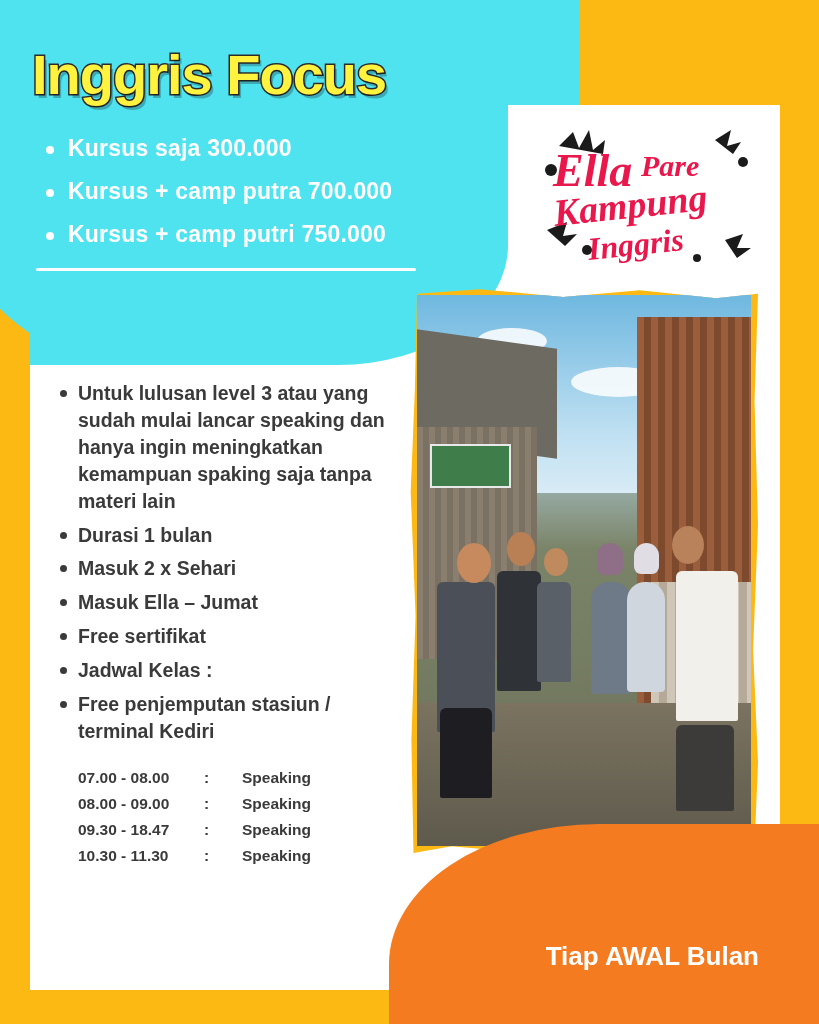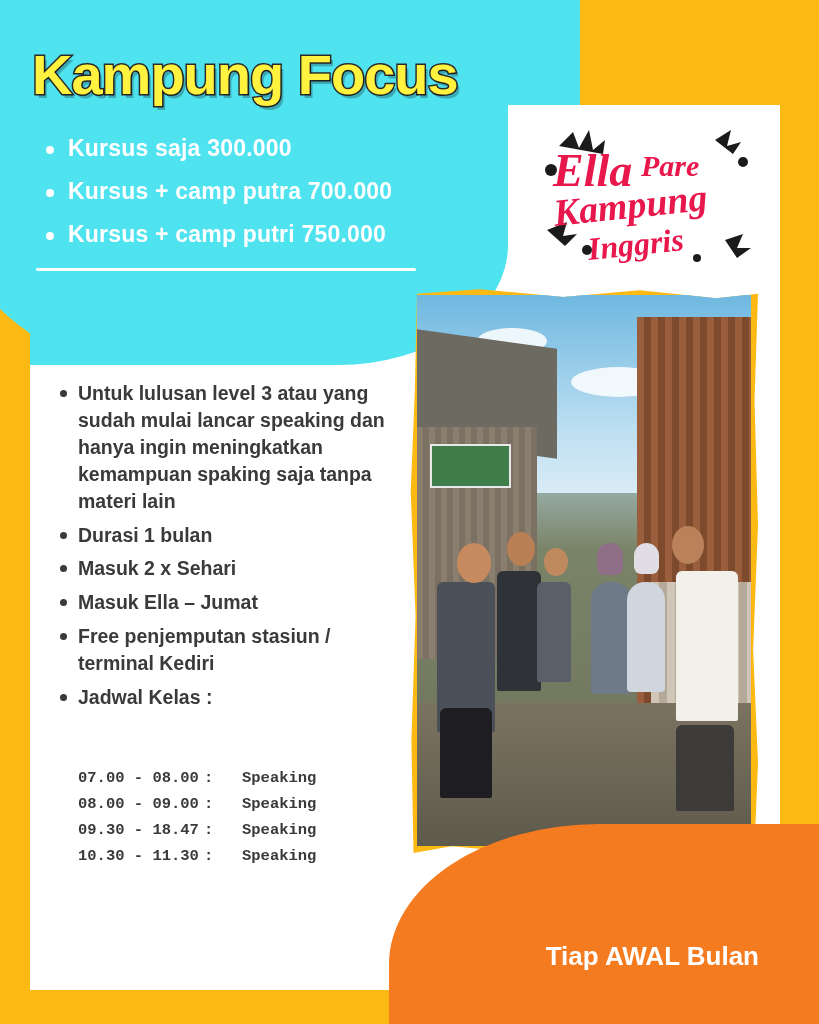--- a/index.html
+++ b/index.html
@@ -171,21 +171,20 @@
     background: #3a3a3a;
     border-radius: 50%;
   }
 
   
   .schedule {
     position: absolute;
     left: 78px; top: 765px;
     z-index: 6;
     border-collapse: collapse;
-    font-family: Liberation Mono, monospace;
   }
   .schedule td {
     font-size: 15.5px;
     font-weight: 700;
     color: #3a3a3a;
     padding: 4px 0;
   }
   .sc-time { width: 126px; }
   .sc-sep { width: 38px; }
   .sc-act { }
@@ -212,21 +211,21 @@
 </style>
 </head>
 <body>
 
 <div class="poster">
 
   <div class="cyan-blob"></div>
   <div class="white-card"></div>
   <div class="cyan-top"></div>
 
-  <div class="title">Kampung Focus</div>
+  <div class="title">Inggris Focus</div>
 
   <ul class="price-list">
     <li>Kursus saja 300.000</li>
     <li>Kursus + camp putra 700.000</li>
     <li>Kursus + camp putri  750.000</li>
   </ul>
 
   <div class="divider"></div>
 
   <div class="logo-box">
@@ -281,22 +280,23 @@
       <div class="p-head" style="right:14%;top:42%;width:32px;height:38px;background:#b9825a;"></div>
       <div class="person" style="right:5%;top:78%;width:58px;height:86px;background:#3c3b3a;"></div>
     </div>
   </div>
 
   <ul class="detail-list">
     <li>Untuk lulusan level 3 atau yang sudah mulai lancar speaking dan hanya ingin meningkatkan kemampuan spaking saja tanpa materi lain</li>
     <li>Durasi 1 bulan</li>
     <li>Masuk 2 x Sehari</li>
     <li>Masuk Ella – Jumat</li>
+    <li>Free sertifikat</li>
+    <li>Jadwal Kelas :</li>
     <li>Free penjemputan stasiun / terminal Kediri</li>
-    <li>Jadwal Kelas :</li>
   </ul>
 
   <table class="schedule">
     <tbody>
       <tr>
         <td class="sc-time">07.00 - 08.00</td>
         <td class="sc-sep">:</td>
         <td class="sc-act">Speaking</td>
       </tr>
       <tr>

